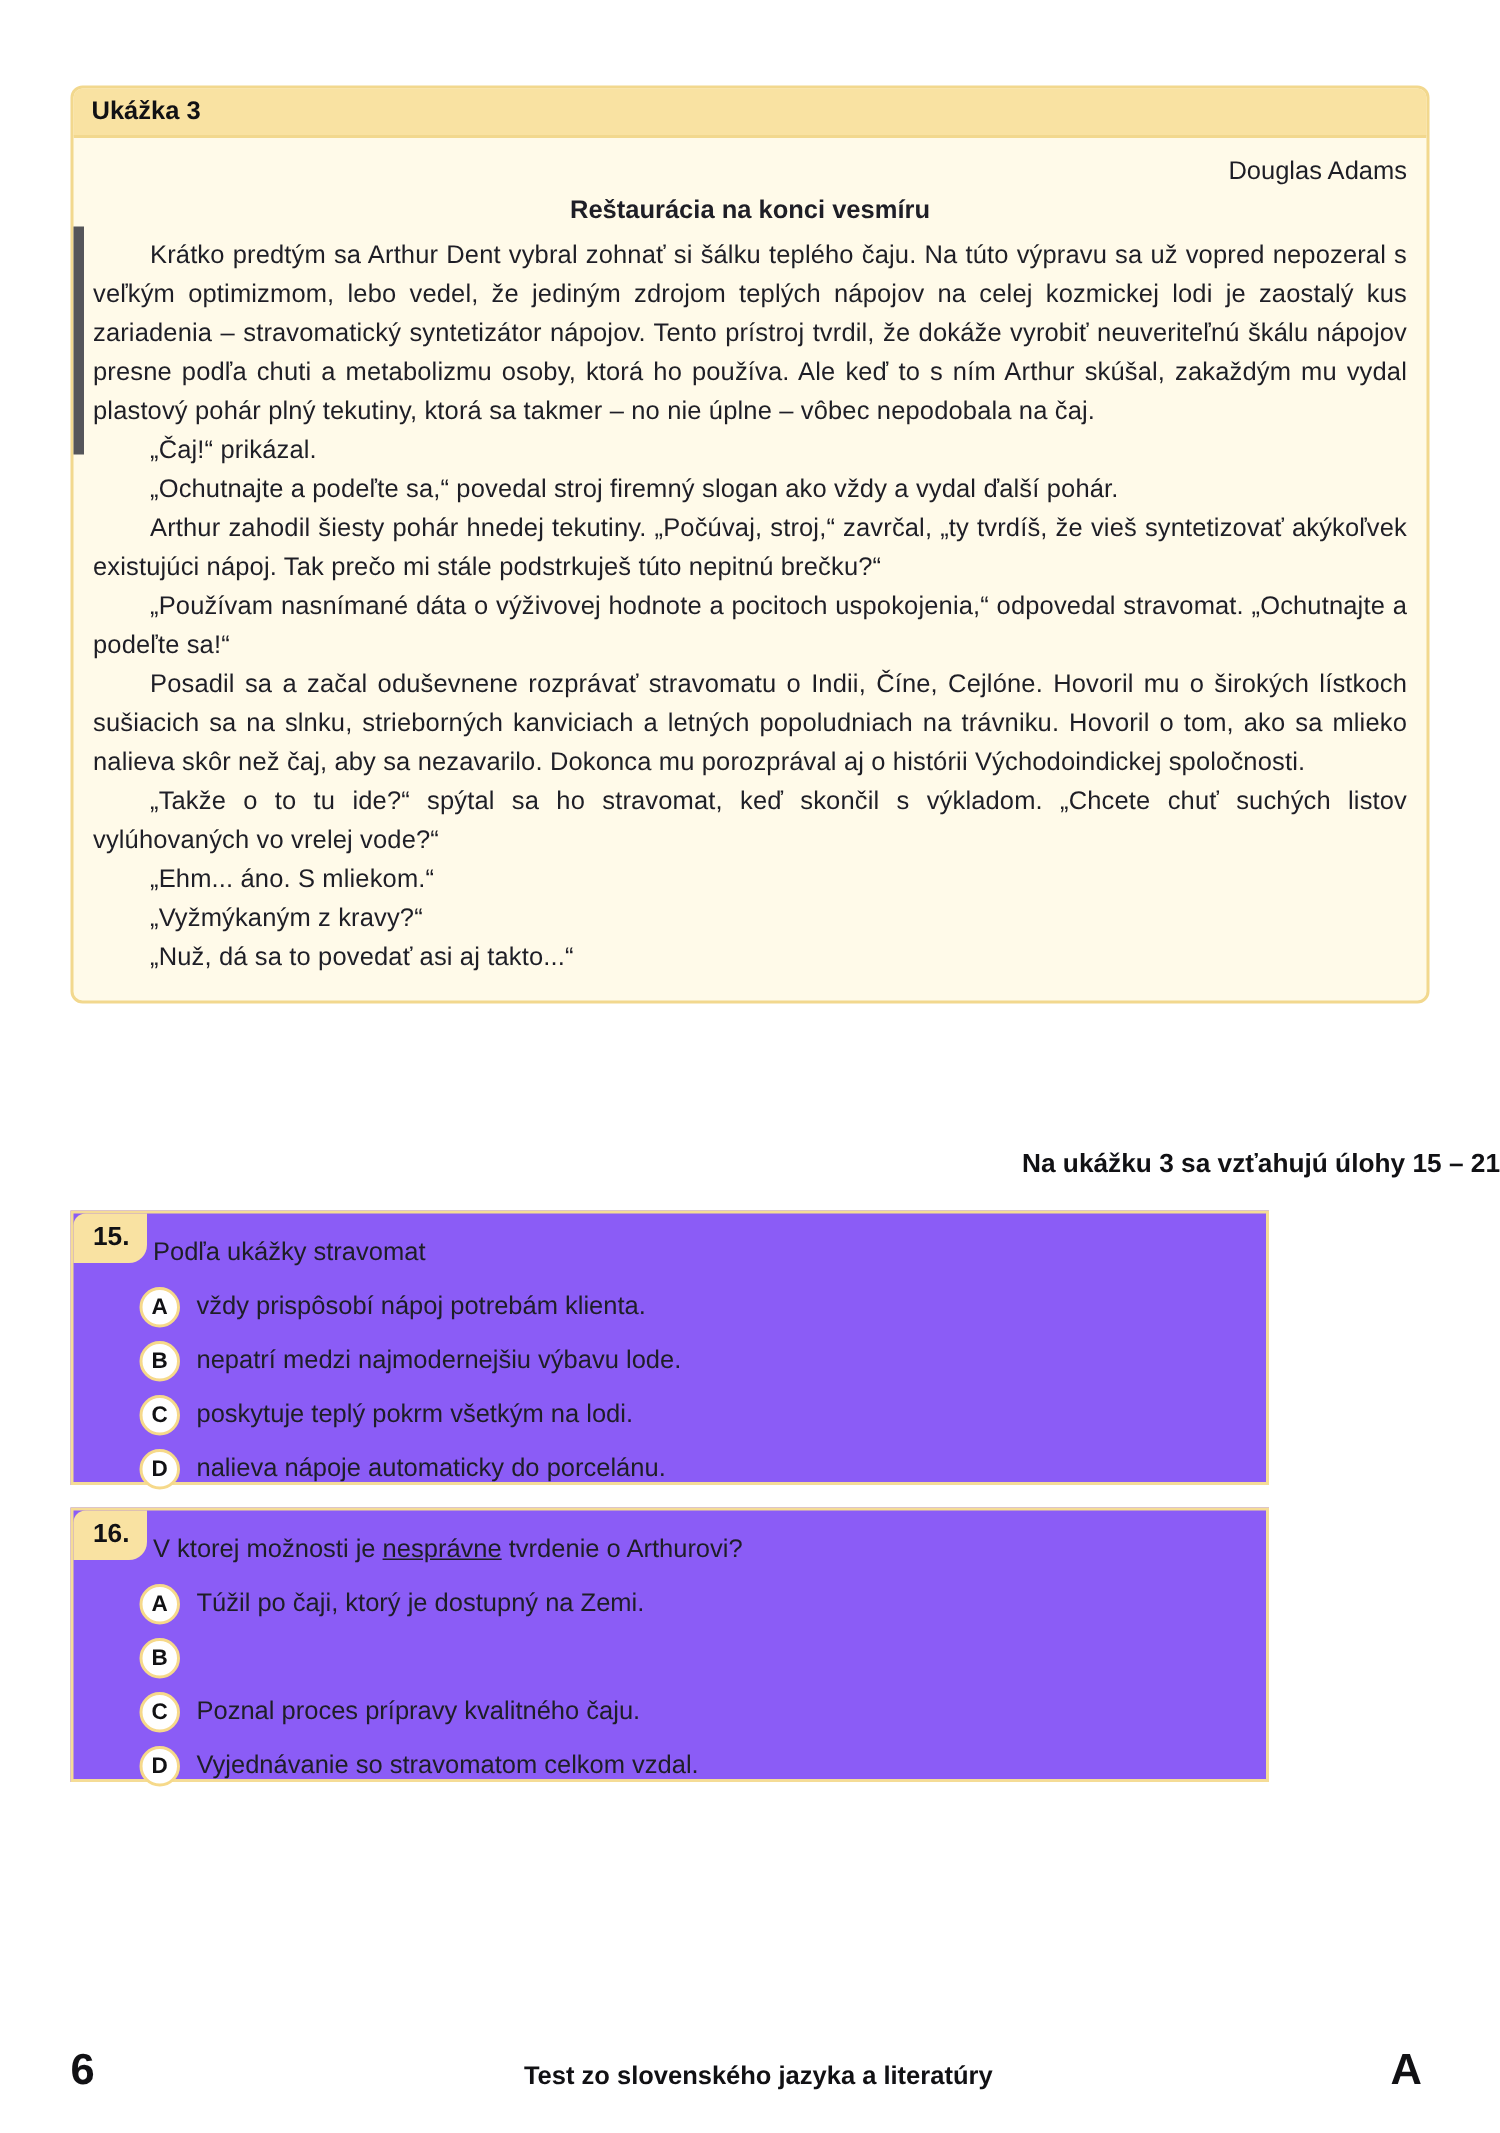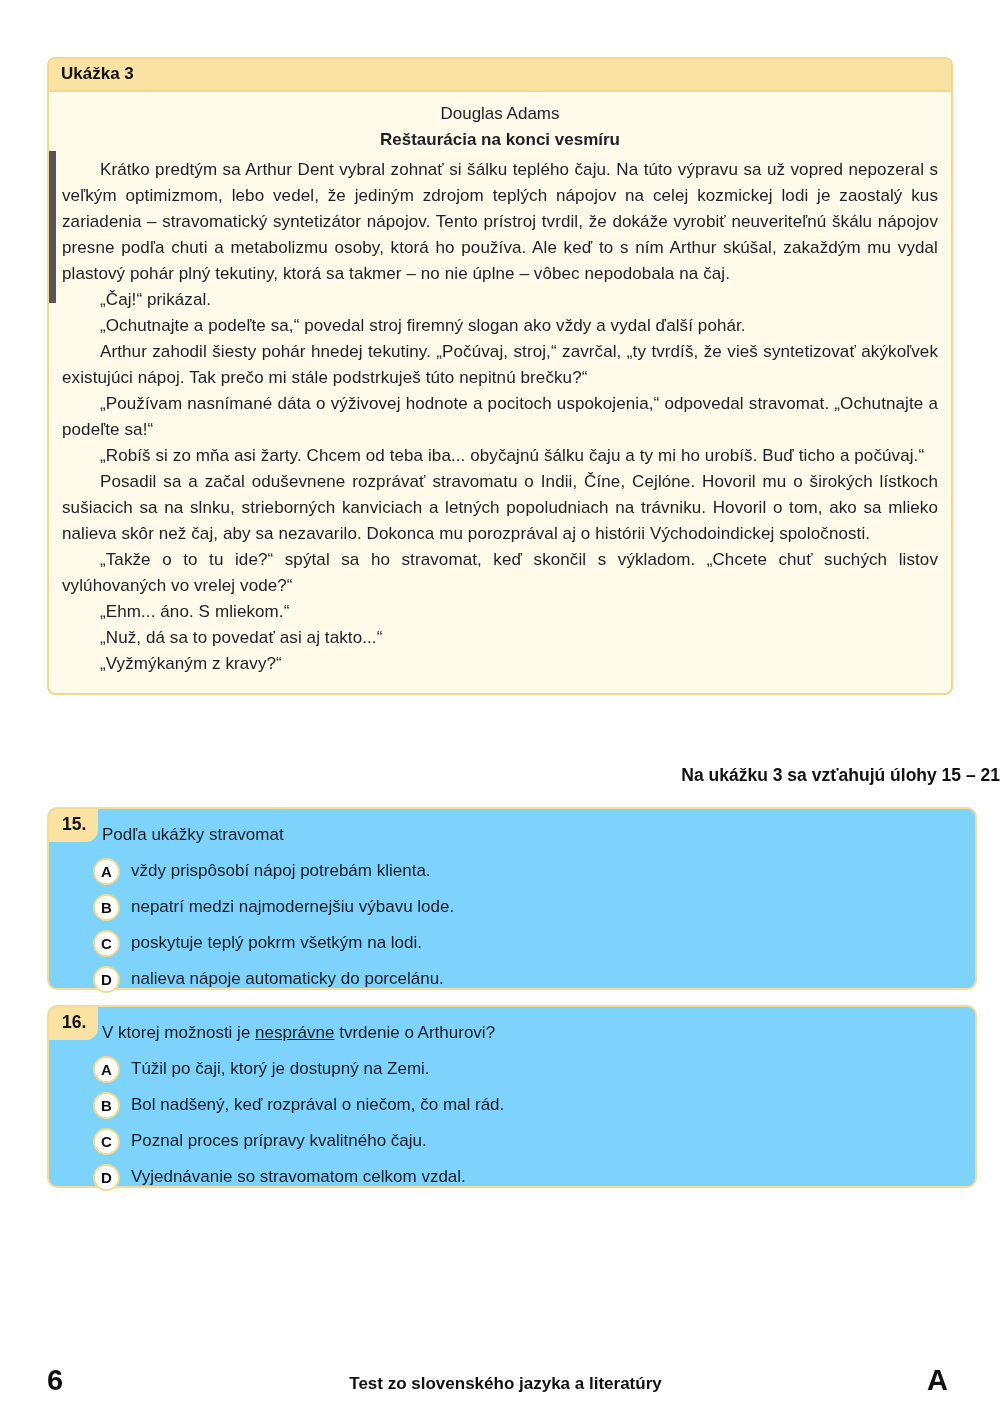--- a/index.html
+++ b/index.html
@@ -22,40 +22,40 @@
     background:#f9e2a2;
     border-bottom:2px solid #f2d88e;
     border-radius:6px 6px 0 0;
     padding:5px 12px 6px 12px;
     font-size:17px;font-weight:bold;color:#111114;
   }
   .passage-body{
     padding:9px 13px 16px 13px;
     font-size:17px;line-height:26px;
   }
-  .passage-author{text-align:center;margin:0;}
+  .passage-author{text-align:right;margin:0;}
   .passage-title{text-align:center;margin:0 0 4px 0;font-weight:bold;}
   .passage-body p.para{
     margin:0;text-align:justify;text-indent:38px;
     letter-spacing:0.1px;
   }
   .scan-artifact{
     position:absolute;left:0px;top:92px;width:7px;height:152px;
     background:#55555a;
   }
   
   .section-heading{
     position:absolute;left:0;top:765px;width:100%;
     text-align:right;font-size:17.5px;font-weight:bold;color:#111114;
   }
   
   .q-box{
-    position:absolute;left:47px;width:930px;height:183px;
-    border:2px solid #f5dc96;border-radius:10px;
-    background:#7dd3fc;box-sizing:border-box;
+    position:absolute;left:47px;width:799px;height:183px;
+    border:2px solid #f5dc96;border-radius:0;
+    background:#8b5cf6;box-sizing:border-box;
   }
   .q-box.q15{top:807px;}
   .q-box.q16{top:1005px;}
   .q-number{
     position:absolute;left:0;top:0;
     background:#f9e2a2;
     border-radius:8px 0 12px 0;
     padding:5px 12px 7px 13px;
     font-size:17.5px;font-weight:bold;color:#111114;
   }
@@ -101,26 +101,25 @@
     <div class="passage-label">Ukážka 3</div>
     <div class="scan-artifact"></div>
     <div class="passage-body">
       <p class="passage-author">Douglas Adams</p>
       <p class="passage-title">Reštaurácia na konci vesmíru</p>
       <p class="para">Krátko predtým sa Arthur Dent vybral zohnať si šálku teplého čaju. Na túto výpravu sa už vopred nepozeral s veľkým optimizmom, lebo vedel, že jediným zdrojom teplých nápojov na celej kozmickej lodi je zaostalý kus zariadenia – stravomatický syntetizátor nápojov. Tento prístroj tvrdil, že dokáže vyrobiť neuveriteľnú škálu nápojov presne podľa chuti a metabolizmu osoby, ktorá ho používa. Ale keď to s ním Arthur skúšal, zakaždým mu vydal plastový pohár plný tekutiny, ktorá sa takmer – no nie úplne – vôbec nepodobala na čaj.</p>
       <p class="para">„Čaj!“ prikázal.</p>
       <p class="para">„Ochutnajte a podeľte sa,“ povedal stroj firemný slogan ako vždy a vydal ďalší pohár.</p>
       <p class="para">Arthur zahodil šiesty pohár hnedej tekutiny. „Počúvaj, stroj,“ zavrčal, „ty tvrdíš, že vieš syntetizovať akýkoľvek existujúci nápoj. Tak prečo mi stále podstrkuješ túto nepitnú brečku?“</p>
       <p class="para">„Používam nasnímané dáta o výživovej hodnote a pocitoch uspokojenia,“ odpovedal stravomat. „Ochutnajte a podeľte sa!“</p>
-      <p class="para">„Robíš si zo mňa asi žarty. Chcem od teba iba... obyčajnú šálku čaju a ty mi ho urobíš. Buď ticho a počúvaj.“</p>
       <p class="para">Posadil sa a začal oduševnene rozprávať stravomatu o Indii, Číne, Cejlóne. Hovoril mu o širokých lístkoch sušiacich sa na slnku, strieborných kanviciach a letných popoludniach na trávniku. Hovoril o tom, ako sa mlieko nalieva skôr než čaj, aby sa nezavarilo. Dokonca mu porozprával aj o histórii Východoindickej spoločnosti.</p>
       <p class="para">„Takže o to tu ide?“ spýtal sa ho stravomat, keď skončil s výkladom. „Chcete  chuť suchých listov vylúhovaných vo vrelej vode?“</p>
       <p class="para">„Ehm... áno. S mliekom.“</p>
+      <p class="para">„Vyžmýkaným z kravy?“</p>
       <p class="para">„Nuž, dá sa to povedať asi aj takto...“</p>
-      <p class="para">„Vyžmýkaným z kravy?“</p>
     </div>
   </div>
 
   <div class="section-heading">Na ukážku 3 sa vzťahujú úlohy 15 – 21</div>
 
   <div class="q-box q15">
     <div class="q-number">15.</div>
     <div class="q-text"><span>Podľa ukážky stravomat</span><span class="u"></span><span></span></div>
     <div class="options">
       <div class="option-row">
@@ -145,21 +144,20 @@
   <div class="q-box q16">
     <div class="q-number">16.</div>
     <div class="q-text"><span>V ktorej možnosti je </span><span class="u">nesprávne</span><span> tvrdenie o Arthurovi?</span></div>
     <div class="options">
       <div class="option-row">
         <div class="option-letter">A</div>
         <div class="option-text">Túžil po čaji, ktorý je dostupný na Zemi.</div>
       </div>
       <div class="option-row">
         <div class="option-letter">B</div>
-        <div class="option-text">Bol nadšený, keď rozprával o niečom, čo mal rád.</div>
       </div>
       <div class="option-row">
         <div class="option-letter">C</div>
         <div class="option-text">Poznal proces prípravy kvalitného čaju.</div>
       </div>
       <div class="option-row">
         <div class="option-letter">D</div>
         <div class="option-text">Vyjednávanie so stravomatom celkom vzdal.</div>
       </div>
     </div>

